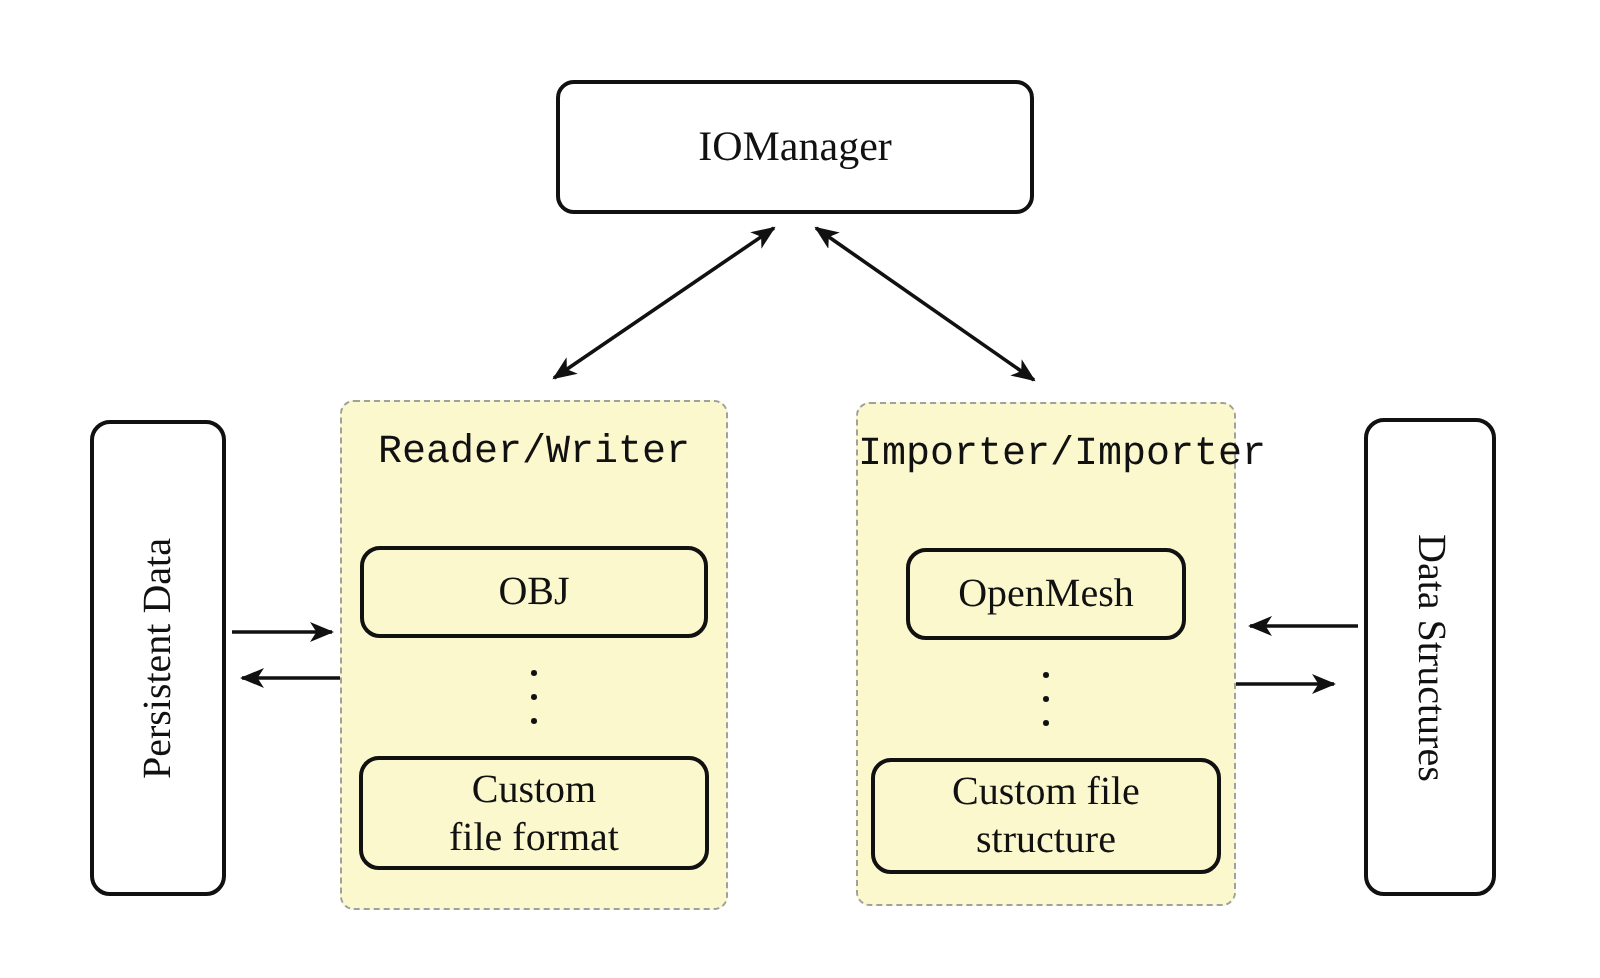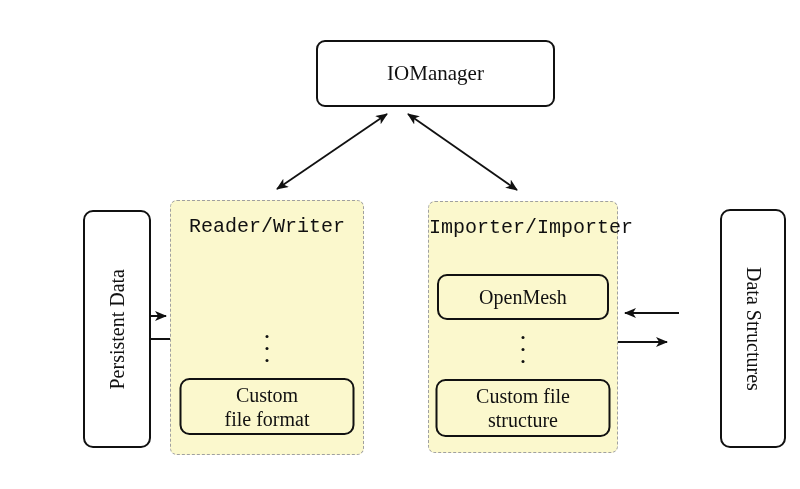--- a/index.html
+++ b/index.html
@@ -30,21 +30,20 @@
   
   .white-box {
     position: absolute;
     background: #ffffff;
     border: 2.3px solid #111111;
     border-radius: 9px;
     display: flex;
     align-items: center;
     justify-content: center;
     box-sizing: border-box;
-    margin-left: 38px;
   }
   #iomanager-box {
     left: 278px; top: 40px;
     width: 239px; height: 67px;
     font-size: 21px;
   }
   .side-box {
     border-width: 2.6px;
     border-radius: 10px;
     font-size: 20px;
@@ -148,32 +147,33 @@
   <div id="persistent-box" class="white-box side-box">
     <span class="vtext-up">Persistent Data</span>
   </div>
 
   <div id="datastructures-box" class="white-box side-box">
     <span class="vtext-down">Data Structures</span>
   </div>
 
   <div id="group-reader-writer" class="group">
     <div class="group-title">Reader/Writer</div>
+    <div class="node node-top">OBJ</div>
     <div class="vdots">
       <i></i>
       <i></i>
       <i></i>
     </div>
     <div class="node node-bottom">Custom
 file format</div>
   </div>
 
   <div id="group-importer-exporter" class="group">
     <div class="group-title">Importer/Importer</div>
-    <div class="node node-top" style="width:172px;">OpenMesh</div>
+    <div class="node node-top" style="width:140px;">OpenMesh</div>
     <div class="vdots">
       <i></i>
       <i></i>
       <i></i>
     </div>
     <div class="node node-bottom" style="height:58px;">Custom file
 structure</div>
   </div>
 
 </div>

